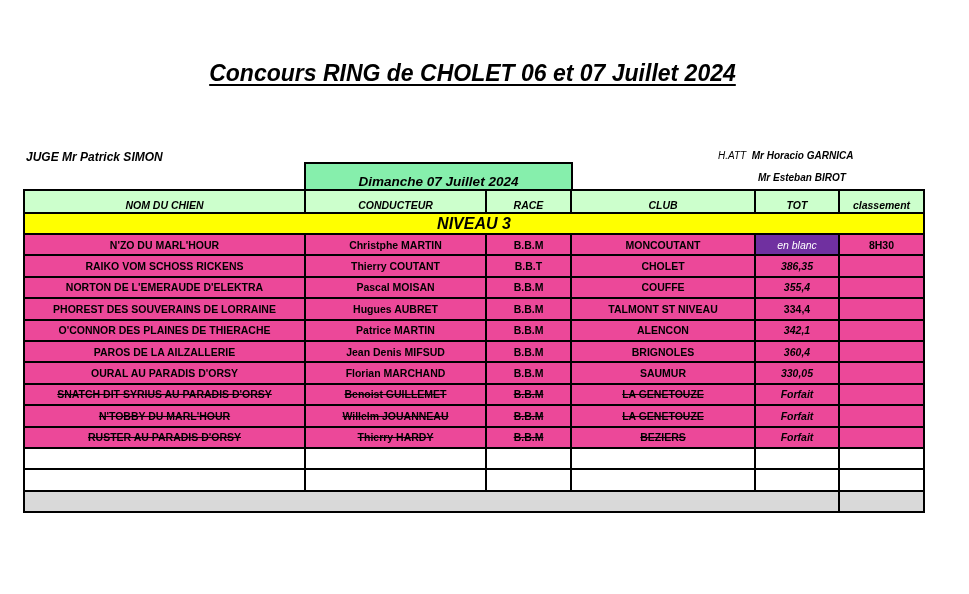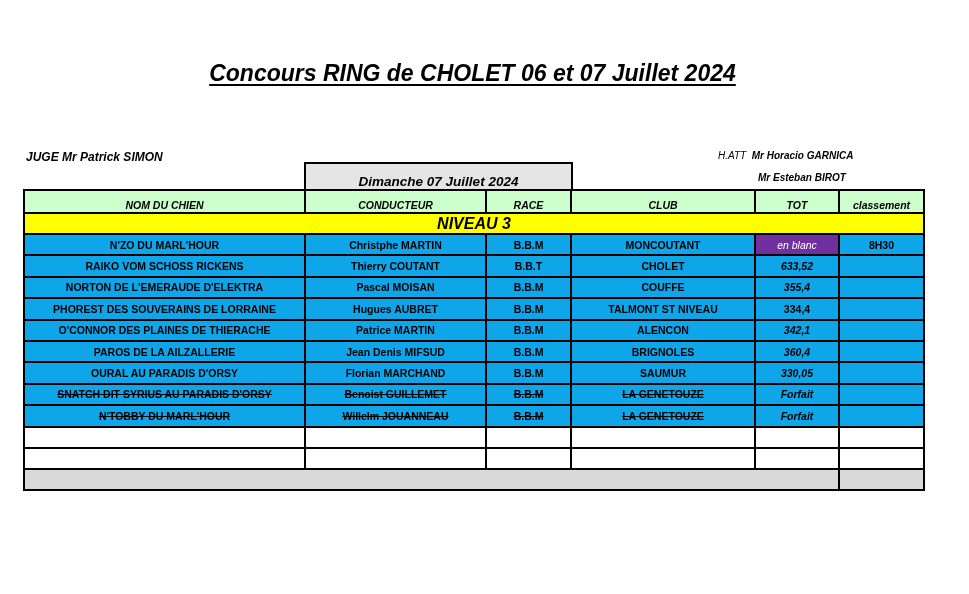--- a/index.html
+++ b/index.html
@@ -6,29 +6,29 @@
   body { width:969px; height:594px; position:relative; overflow:hidden;
          font-family:"Liberation Sans", sans-serif; color:#000; }
   .title { position:absolute; left:0; width:945px; top:60px; text-align:center;
            font-size:23px; font-weight:bold; font-style:italic; }
   .title span { text-decoration:underline; text-decoration-thickness:2px; text-underline-offset:3px; }
   .juge { position:absolute; left:26px; top:150px; font-size:12px; font-weight:bold; font-style:italic; }
   .hatt { position:absolute; left:718px; top:150px; font-size:10px; font-style:italic; }
   .hatt b { font-weight:bold;text-align:right; }
   .hatt2 { position:absolute; left:758px; top:172px; font-size:10px; font-weight:bold; font-style:italic; }
   .dimanche { position:absolute; left:304px; top:162px; width:265px; height:27px;
-              background:#e5e5e5; border:2px solid #000; border-bottom:none;
+              background:#86efac; border:2px solid #000; border-bottom:none;
               font-size:13.5px; font-weight:bold; font-style:italic; text-align:center;
               line-height:36px; box-sizing:content-box; }
   table { position:absolute; left:23px; top:189px; border-collapse:collapse; table-layout:fixed;border-radius:17px; }
   td { border:2px solid #000; padding:0; text-align:center; font-size:10.5px; font-weight:bold;
        overflow:hidden; white-space:nowrap; }
   tr.hdr td { background:#ccffcc; height:20px; font-style:italic; font-size:10.5px; vertical-align:bottom; padding-bottom:1px; }
   tr.niv td { background:#ffff00; height:19px; font-style:italic; font-size:16px; }
-  tr.row td { height:19.4px; background:#0ea5e9; }
+  tr.row td { height:19.4px; background:#ec4899; }
   tr.row td.tot { font-style:italic; }
   tr.row td.tot.plain { font-style:normal; }
   td.purple { background:#7030a0 !important; color:#fff; font-weight:normal; font-style:italic; }
   tr.struck td.s { text-decoration:line-through; }
   tr.empty td { height:19.4px; }
   tr.foot td { background:#d9d9d9; height:19px; }
 </style>
 </head>
 <body>
 
@@ -66,21 +66,21 @@
     <td class="s">B.B.M</td>
     <td class="s">MONCOUTANT</td>
     <td class="tot purple">en blanc</td>
     <td>8H30</td>
   </tr>
   <tr class="row">
     <td class="s">RAIKO VOM SCHOSS RICKENS</td>
     <td class="s">Thierry COUTANT</td>
     <td class="s">B.B.T</td>
     <td class="s">CHOLET</td>
-    <td class="tot">633,52</td>
+    <td class="tot">386,35</td>
     <td></td>
   </tr>
   <tr class="row">
     <td class="s">NORTON DE L'EMERAUDE D'ELEKTRA</td>
     <td class="s">Pascal MOISAN</td>
     <td class="s">B.B.M</td>
     <td class="s">COUFFE</td>
     <td class="tot">355,4</td>
     <td></td>
   </tr>
@@ -125,20 +125,28 @@
     <td></td>
   </tr>
   <tr class="row struck">
     <td class="s">N'TOBBY DU MARL'HOUR</td>
     <td class="s">Willelm JOUANNEAU</td>
     <td class="s">B.B.M</td>
     <td class="s">LA GENETOUZE</td>
     <td class="tot">Forfait</td>
     <td></td>
   </tr>
+  <tr class="row struck">
+    <td class="s">RUSTER AU PARADIS D'ORSY</td>
+    <td class="s">Thierry HARDY</td>
+    <td class="s">B.B.M</td>
+    <td class="s">BEZIERS</td>
+    <td class="tot">Forfait</td>
+    <td></td>
+  </tr>
 
   <tr class="empty">
     <td></td>
         <td></td>
         <td></td>
     <td></td>
         <td></td>
         <td></td>
   </tr>
   <tr class="empty">

